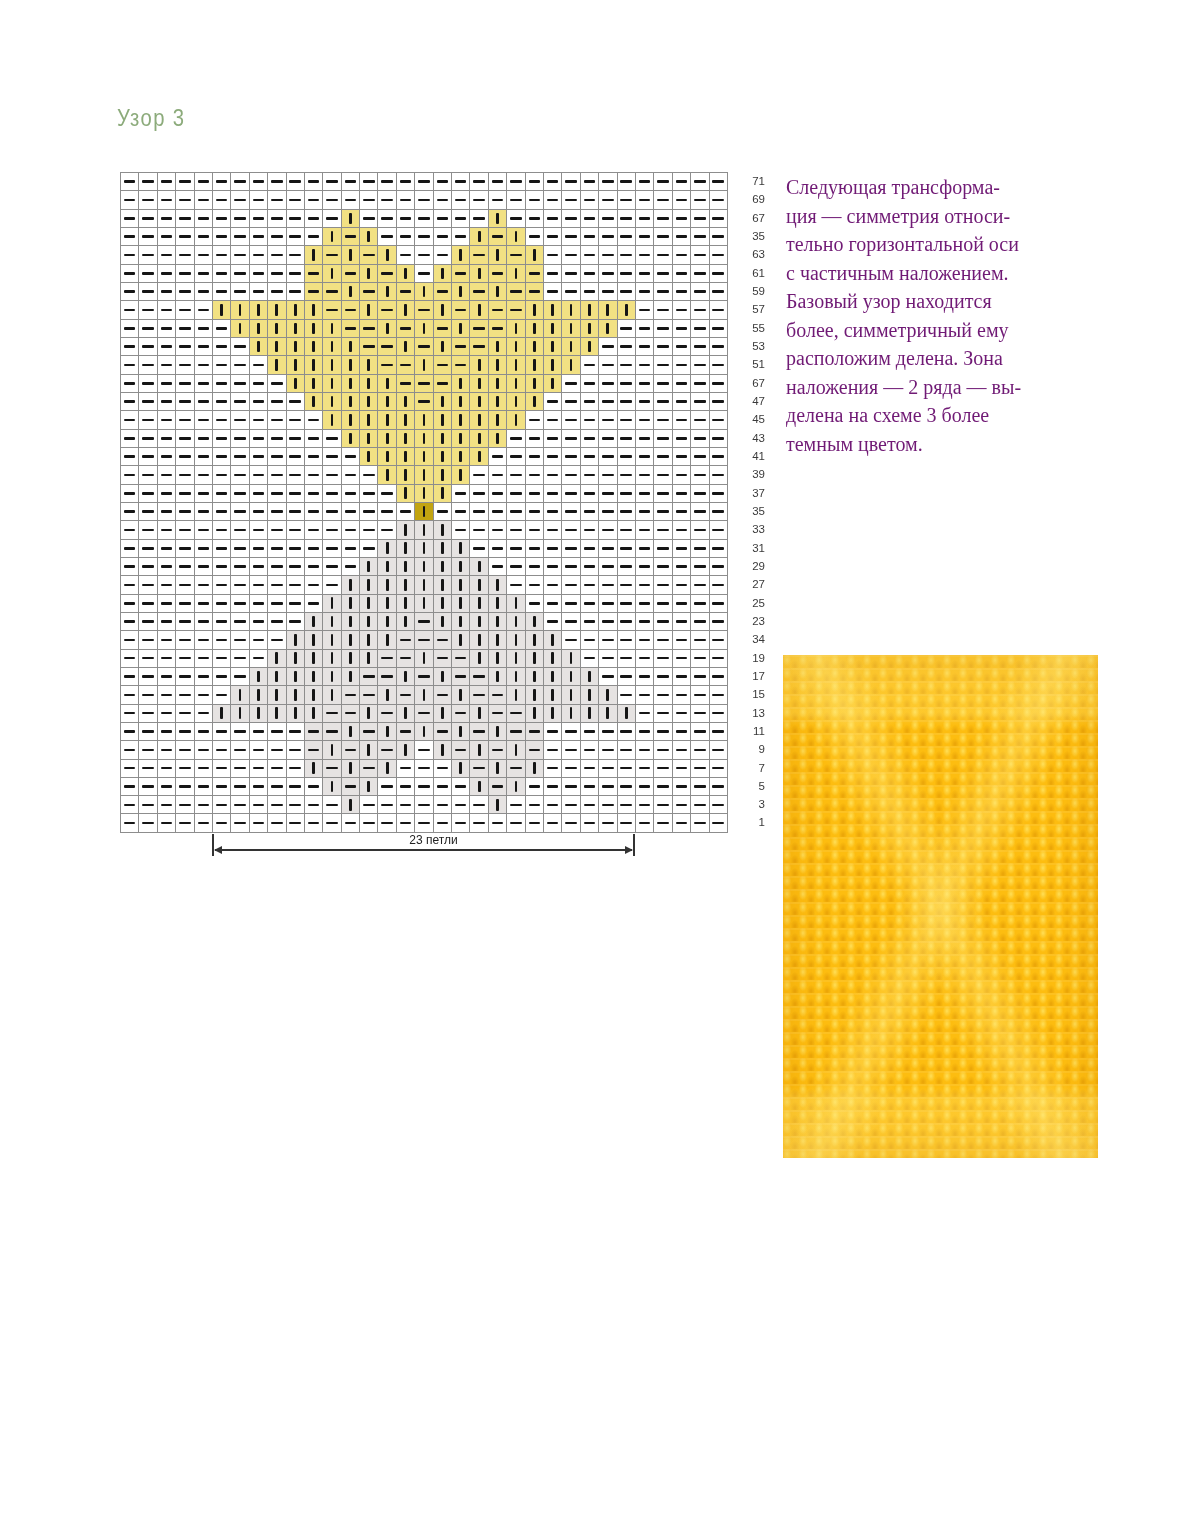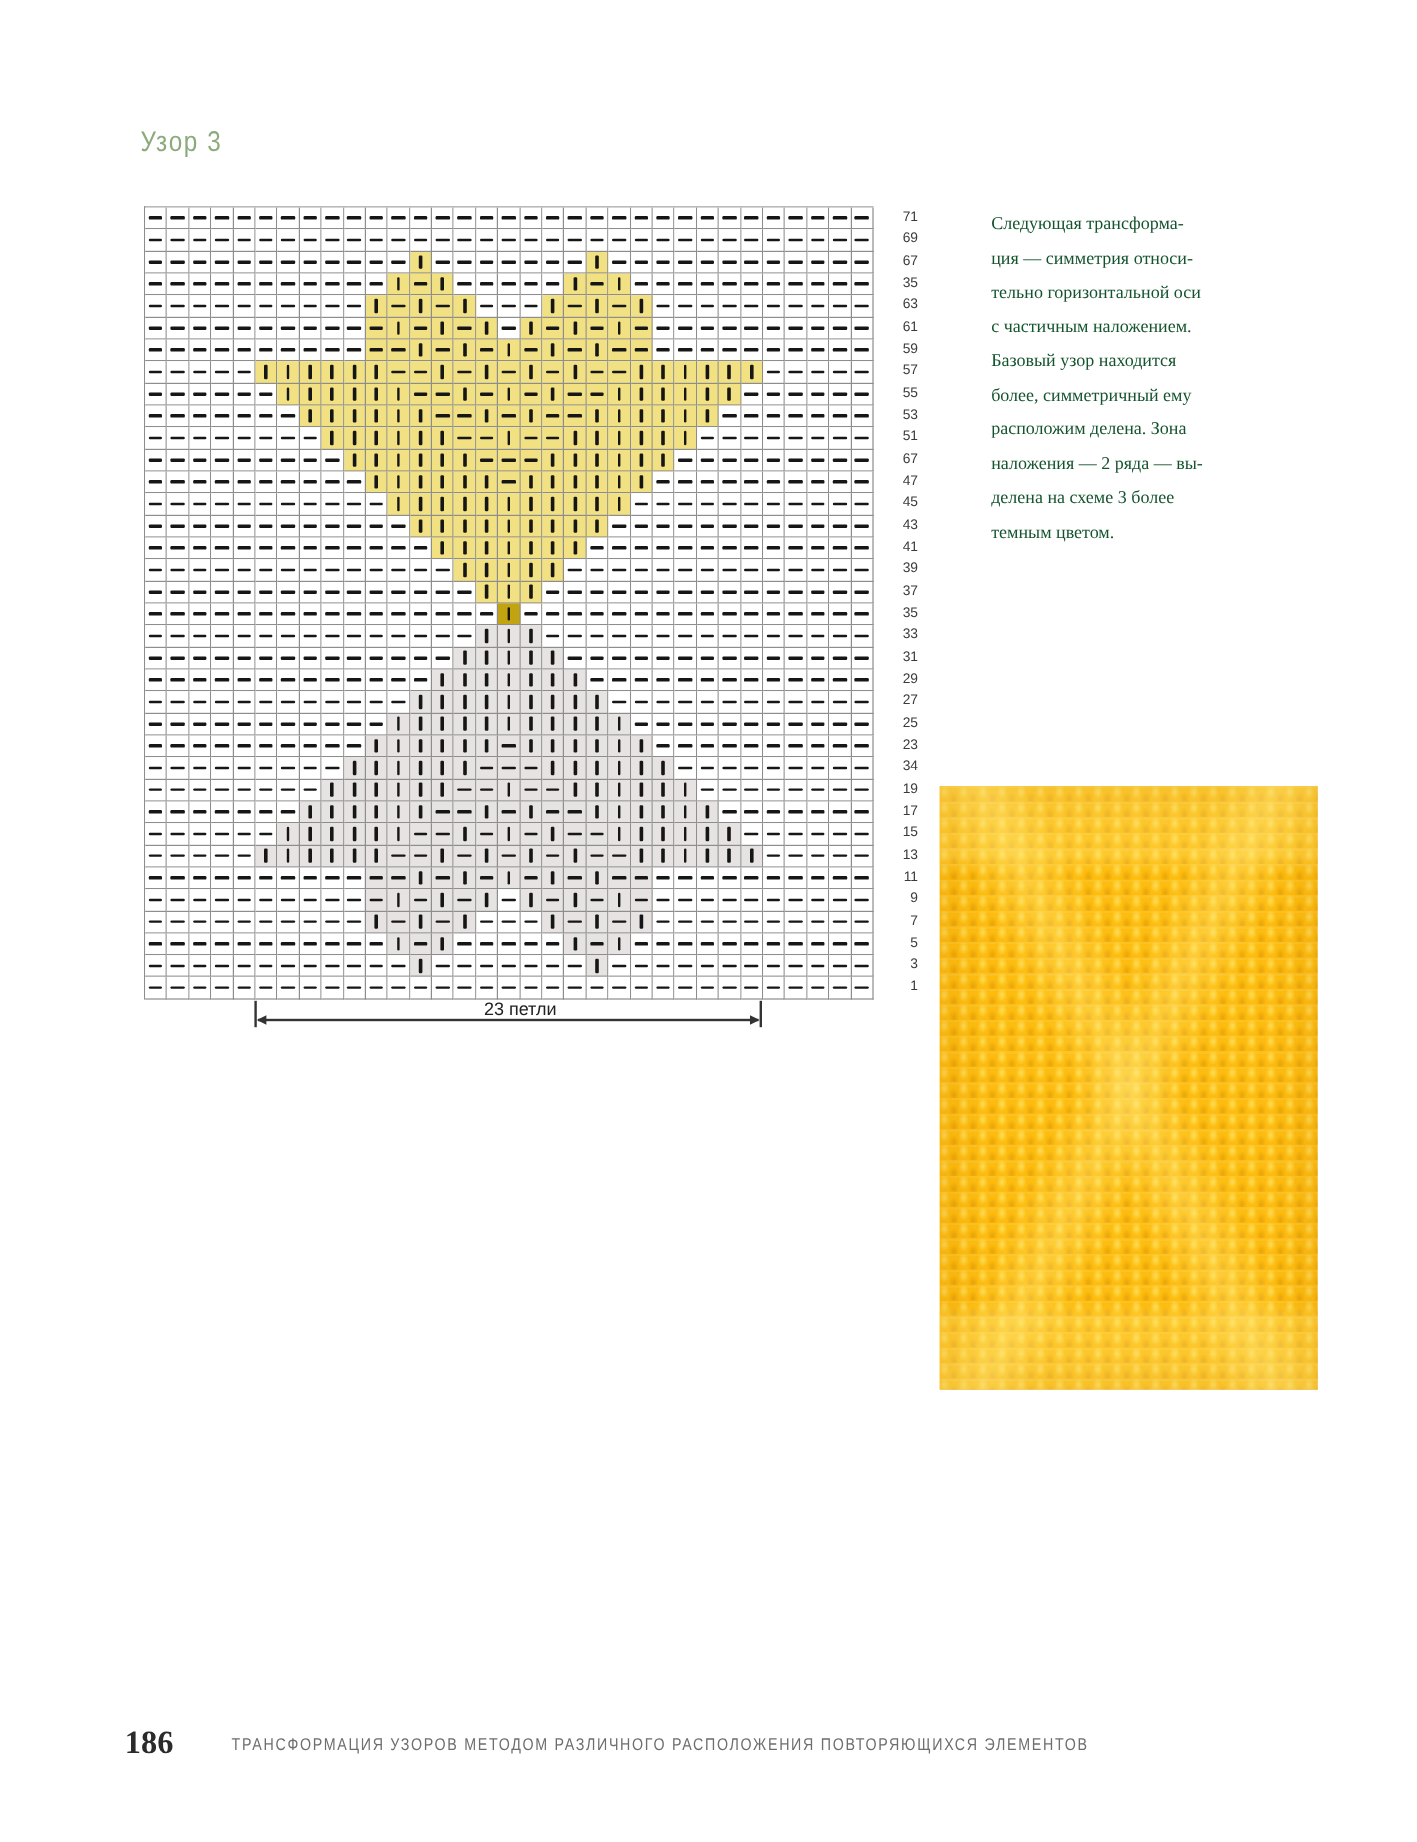--- a/index.html
+++ b/index.html
@@ -46,26 +46,26 @@
   
   .span-arrow{ position:absolute; left:92px; top:662px; width:423px; height:24px; }
   .span-arrow .tick{ position:absolute; top:0; width:2px; height:22px; background:#333; }
   .tick.left{left:0;} .tick.right{right:0;}
   .span-arrow .line{ position:absolute; left:3px; right:3px; top:15px; height:1.5px; background:#333; }
   .span-arrow .ah{ position:absolute; top:11.5px; width:0; height:0; border-top:4.5px solid transparent; border-bottom:4.5px solid transparent; }
   .ah.left{ left:2px; border-right:8px solid #333; }
   .ah.right{ right:2px; border-left:8px solid #333; }
   .stitch-label{
     position:absolute; left:0; right:0; top:-1px; text-align:center;
-    font-size:15px; color:#222;padding-left:20px;
+    font-size:12px; color:#222;padding-left:20px;
   }
   
   .description{
     position:absolute; left:786px; top:173px;
-    font-family:"Liberation Serif", serif; font-size:15px; color:#14532d;margin-left:40px;
+    font-family:"Liberation Serif", serif; font-size:20px; color:#701a75;
   }
   .pline{ line-height:28.5px; white-space:nowrap; }
   
   .swatch-photo{
     position:absolute; left:783px; top:655px; width:315px; height:503px;
     background-color:#fdbd10;
     background-image:
       radial-gradient(ellipse 7px 10px at 4px 5px,  rgba(255,224,90,.95) 0%, rgba(255,224,90,0) 62%),
       radial-gradient(ellipse 7px 10px at 12px 11px, rgba(213,140,0,.5) 0%, rgba(213,140,0,0) 62%);
     background-size:16px 13px;
@@ -1349,18 +1349,14 @@
       <div class="pline">Базовый узор находится</div>
       <div class="pline">более, симметричный ему</div>
       <div class="pline">расположим делена. Зона</div>
       <div class="pline">наложения — 2 ряда — вы-</div>
       <div class="pline">делена на схеме 3 более</div>
       <div class="pline">темным цветом.</div>
     </div>
 
   <div class="swatch-photo"></div>
 
-  <div class="footer">
-    <div class="page-number">186</div>
-    <div class="running-title">ТРАНСФОРМАЦИЯ УЗОРОВ МЕТОДОМ РАЗЛИЧНОГО РАСПОЛОЖЕНИЯ ПОВТОРЯЮЩИХСЯ ЭЛЕМЕНТОВ</div>
-  </div>
 
 </div>
 
 </body></html>

